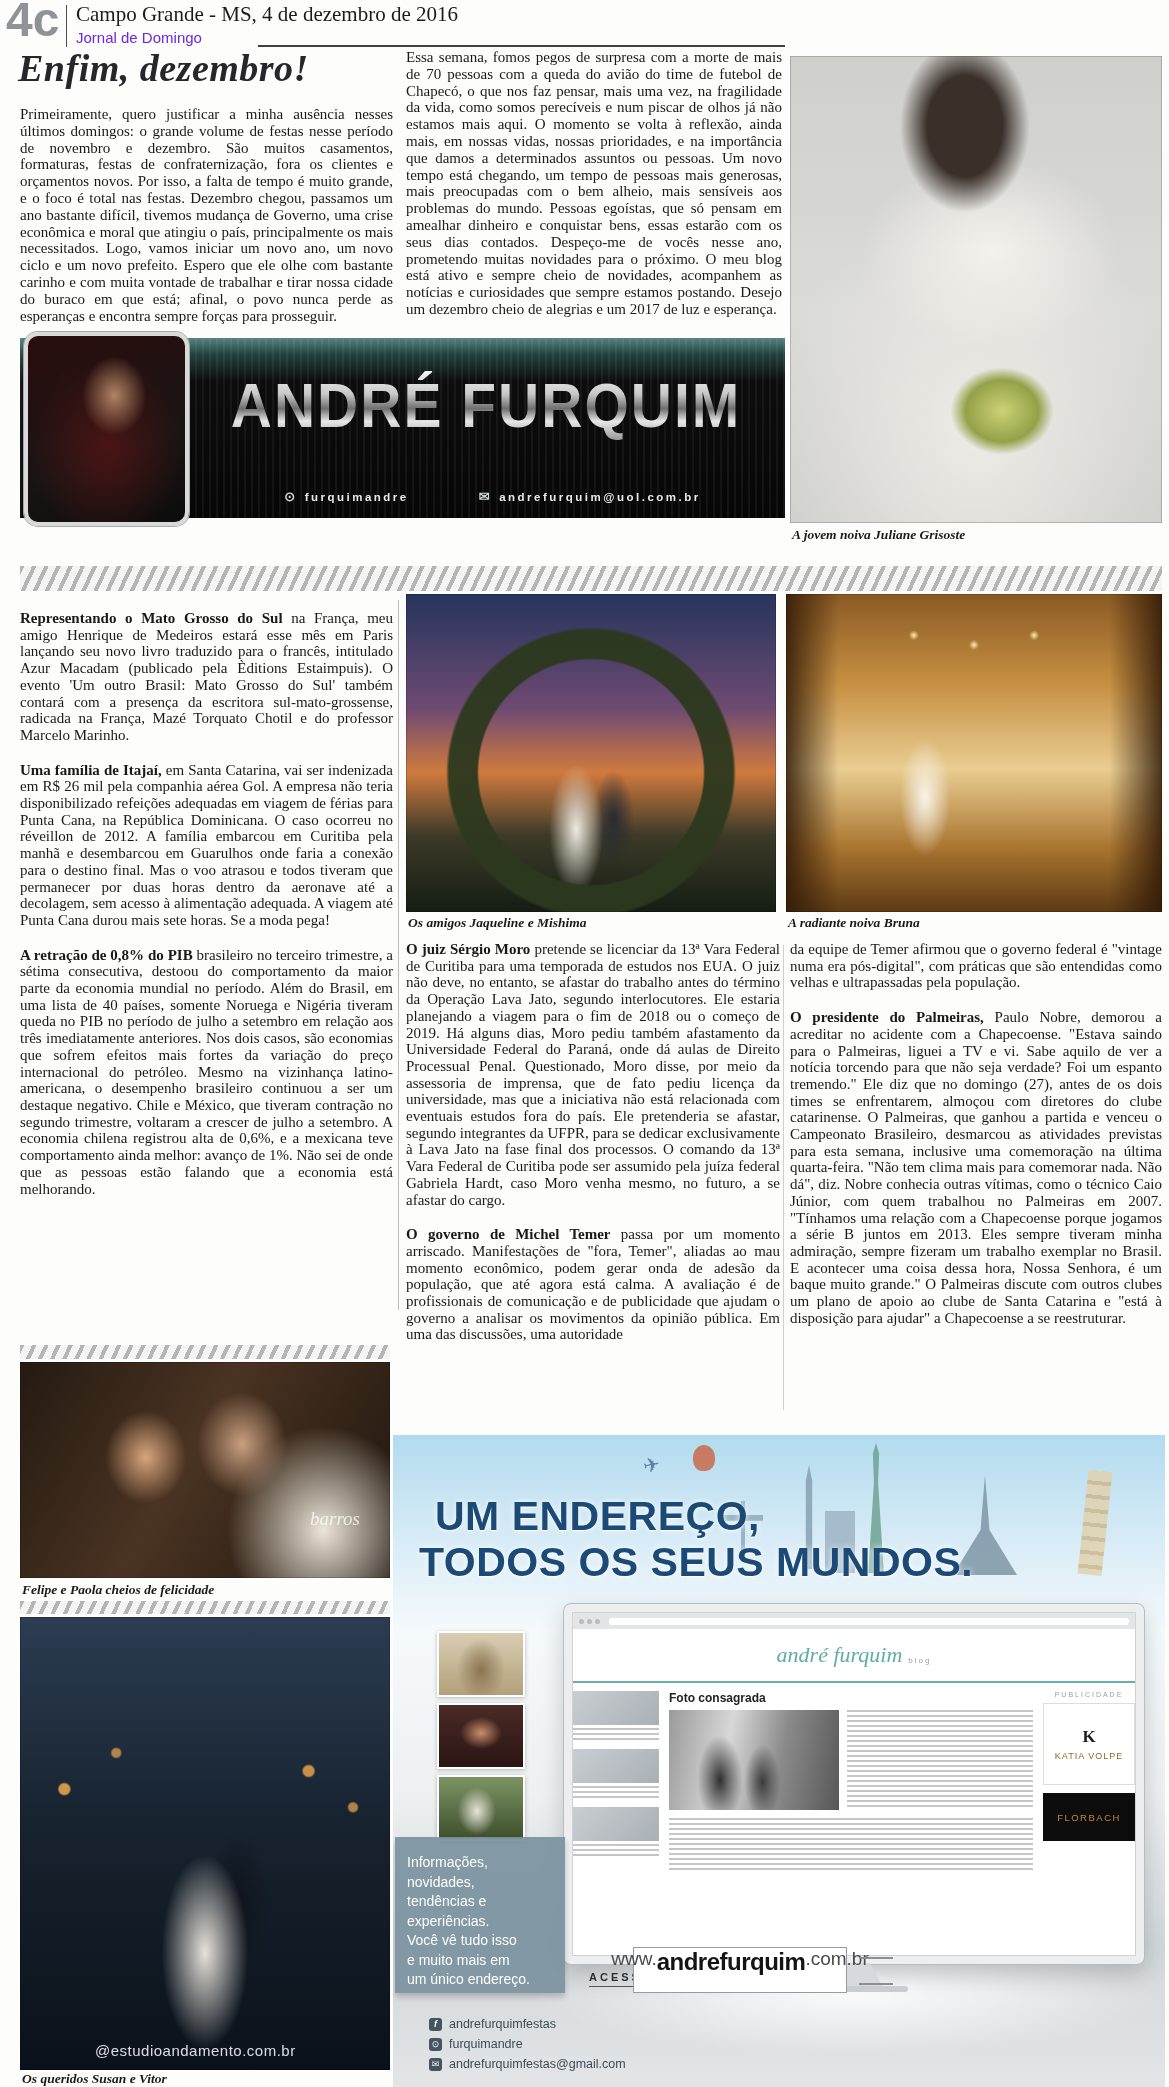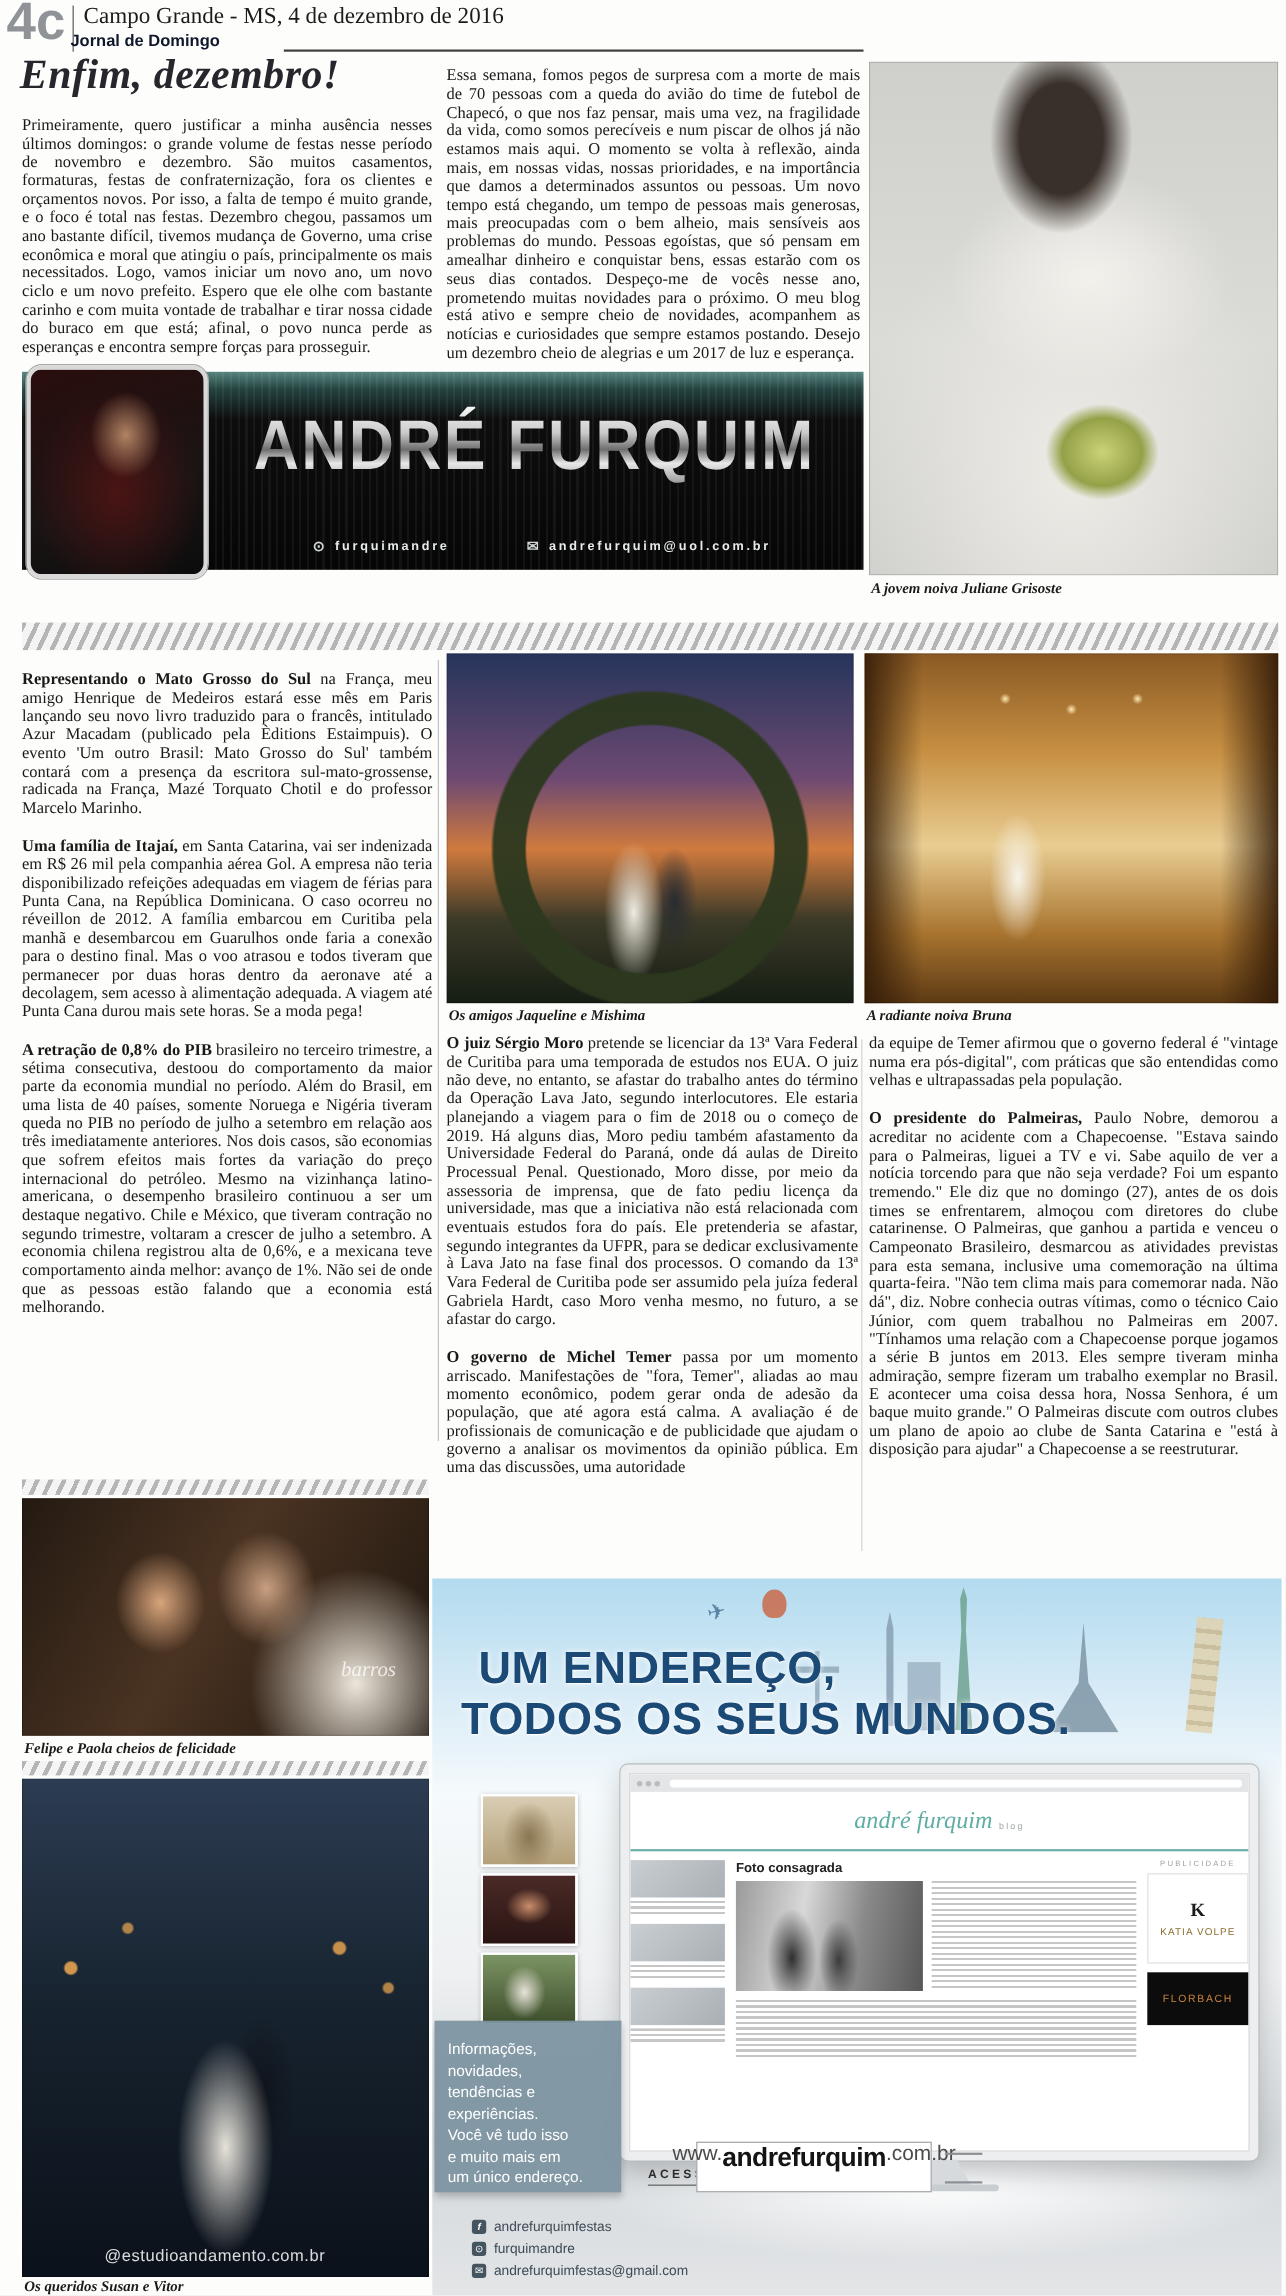--- a/index.html
+++ b/index.html
@@ -5,32 +5,32 @@
   html,body{margin:0;padding:0;background:#e9e9e9;}
   .page{position:relative;width:1169px;height:2087px;background:#fdfdfc;margin:0 auto;
         font-family:"Liberation Serif",serif;overflow:hidden;border-right:1px solid #d5d5d5;}
   .abs{position:absolute;}
 
   
   .hdr-num{position:absolute;left:6px;top:-8px;font-family:"Liberation Sans",sans-serif;
            font-weight:bold;font-size:48px;color:#8f9296;}
   .hdr-vline{position:absolute;left:66px;top:5px;width:1px;height:42px;background:#4a4a4a;}
   .hdr-date{position:absolute;left:76px;top:2px;font-size:21px;color:#1b1b1b;}
-  .hdr-pub{position:absolute;left:64px;top:29px;font-family:"Liberation Sans",sans-serif;
-           font-weight:bold;font-size:15px;color:#0f172a;}
+  .hdr-pub{position:absolute;left:76px;top:29px;font-family:"Liberation Sans",sans-serif;
+           font-weight:normal;font-size:15px;color:#6d28d9;}
   .hdr-rule{position:absolute;left:258px;top:45px;width:527px;height:2px;background:#3f3f3f;}
 
   
   .lead-title{position:absolute;left:18px;top:46px;margin:0;font-size:38px;font-style:italic;
               font-weight:700;color:#26262c;letter-spacing:.5px;}
   .body-text{font-size:15px;line-height:16.8px;text-align:justify;color:#191919;margin:0;}
   .news-text{font-size:15px;line-height:16.7px;text-align:justify;color:#191919;margin:0 0 18px 0;}
   .lead-in{font-weight:700;}
   .lead-col1{left:20px;top:106px;width:373px;}
-  .lead-col2{left:406px;top:49px;width:376px;margin-top:12px;}
+  .lead-col2{left:406px;top:49px;width:376px;}
 
   
   .photo{box-shadow:inset 0 0 0 1px rgba(0,0,0,.18);}
   .photo-juliane{left:790px;top:56px;width:372px;height:467px;background:
     radial-gradient(90px 120px ellipse at 47% 15%, #39302a 0%, #39302a 42%, rgba(57,48,42,0) 72%),
     radial-gradient(42px 56px ellipse at 49% 20%, #c9a183 0%, rgba(201,161,131,0) 75%),
     radial-gradient(160px 120px ellipse at 54% 42%, #f3f1ec 0%, rgba(243,241,236,0) 80%),
     radial-gradient(66px 56px ellipse at 57% 76%, #ccd277 0%, #95a148 55%, rgba(149,161,72,0) 78%),
     radial-gradient(230px 290px ellipse at 50% 80%, #edebe6 0%, rgba(237,235,230,0) 85%),
     linear-gradient(180deg,#cfcfcb 0%,#dbdbd7 55%,#d1d1cd 100%);}

